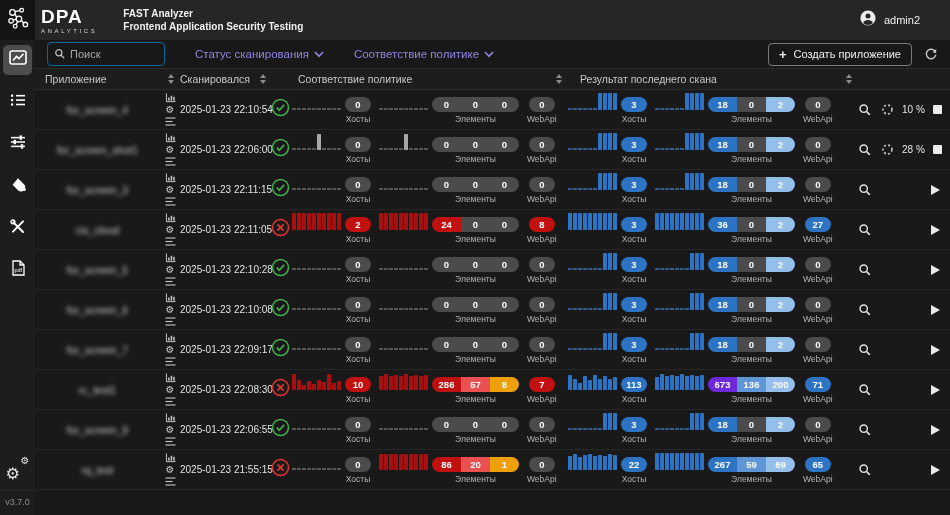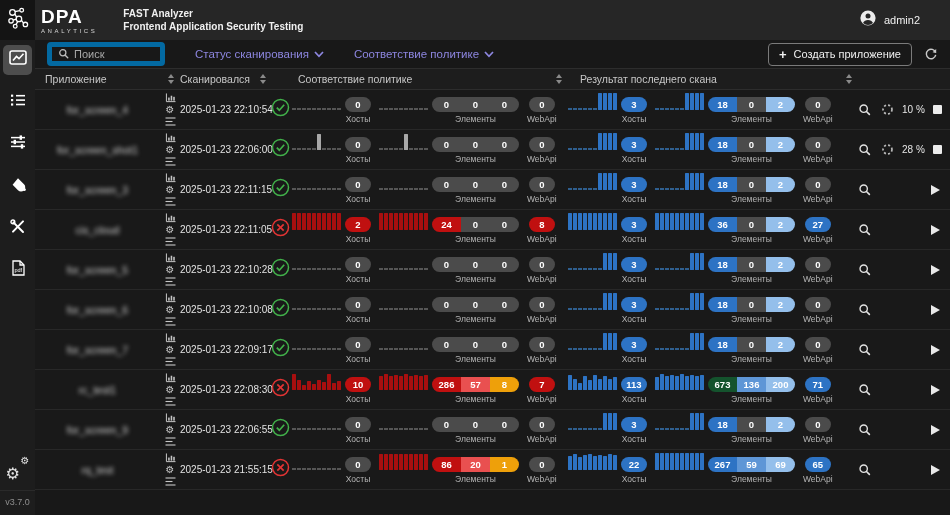--- a/index.html
+++ b/index.html
@@ -27,21 +27,21 @@
   .side-item.active { background:#4d4d4d; }
   .side-bottom { margin-top:auto; display:flex; flex-direction:column; align-items:center; width:100%; }
   .gears { position:relative; width:24px; height:20px; margin-bottom:10px; cursor:pointer; }
   .gears .g1 { position:absolute; left:0; bottom:-2px; font-size:16px; line-height:16px; color:#e2e2e2; font-family:"DejaVu Sans",sans-serif; }
   .gears .g2 { position:absolute; right:0; top:-4px; font-size:10px; line-height:10px; color:#e2e2e2; font-family:"DejaVu Sans",sans-serif; }
   .version { font-size:9px; color:#8f8f8f; padding:6px 0 8px 0; border-top:1px solid #2a2a2a; width:100%; text-align:center; }
   
   .main { flex:1; display:flex; flex-direction:column; background:#181818; min-width:0; }
   .page-title { height:30px; padding:10px 0 0 12px; font-size:16px; font-weight:bold; color:#fff; }
   .toolbar { height:28px; display:flex; align-items:center; padding:0 10px 0 12px; }
-  .search { width:118px; height:24px; border:5px solid #0369a1; border-radius:4px; display:flex; align-items:center; padding:0 6px; gap:5px; }
+  .search { width:118px; height:24px; border:1px solid #0369a1; border-radius:4px; display:flex; align-items:center; padding:0 6px; gap:5px; }
   .search input { background:transparent; border:none; outline:none; color:#ddd; font-size:11px; width:86px; }
   .search input::placeholder { color:#a9a9a9; }
   .filter { color:#8d86e0; font-size:11.5px; display:flex; align-items:center; gap:5px; cursor:pointer; margin-left:30px; }
   .create-btn { border:1px solid #7a7a7a; border-radius:4px; height:23px; padding:0 10px; font-size:11px;
     color:#efefef; display:flex; align-items:center; gap:7px; background:transparent; cursor:pointer; }
   .create-plus { font-size:13px; font-weight:bold; line-height:1; }
   .refresh-btn { margin-left:12px; margin-right:2px; cursor:pointer; display:flex; }
   
   .thead { height:22px; display:flex; align-items:center; border-top:1px solid #2d2d2d; border-bottom:1px solid #2d2d2d;
     font-size:10.5px; color:#c7c7c7; background:#1d1d1d; }
@@ -1441,21 +1441,21 @@
                 <i class="bar" style="height: 14px; background: rgb(45, 115, 196);"></i>
                 <i class="bar" style="height: 15px; background: rgb(45, 115, 196);"></i>
                 <i class="bar" style="height: 14px; background: rgb(45, 115, 196);"></i>
                 <i class="bar" style="height: 15px; background: rgb(45, 115, 196);"></i>
               </div>
               <div class="mlabel">&nbsp;</div>
             </div>
             <div class="mblock mr8">
               <div class="mtop">
                 <div class="bgroup">
-                  <span class="bseg first" style="background: #14532d;">673</span>
+                  <span class="bseg first" style="background: #6d28d9;">673</span>
                   <span class="bseg" style="background: rgb(94, 150, 214);">136</span>
                   <span class="bseg last" style="background: rgb(148, 191, 235);">200</span>
                 </div>
               </div>
               <div class="mlabel">Элементы</div>
             </div>
             <div class="mblock">
               <div class="mtop">
                 <span class="badge" style="background: rgb(45, 115, 196);">71</span>
               </div>

